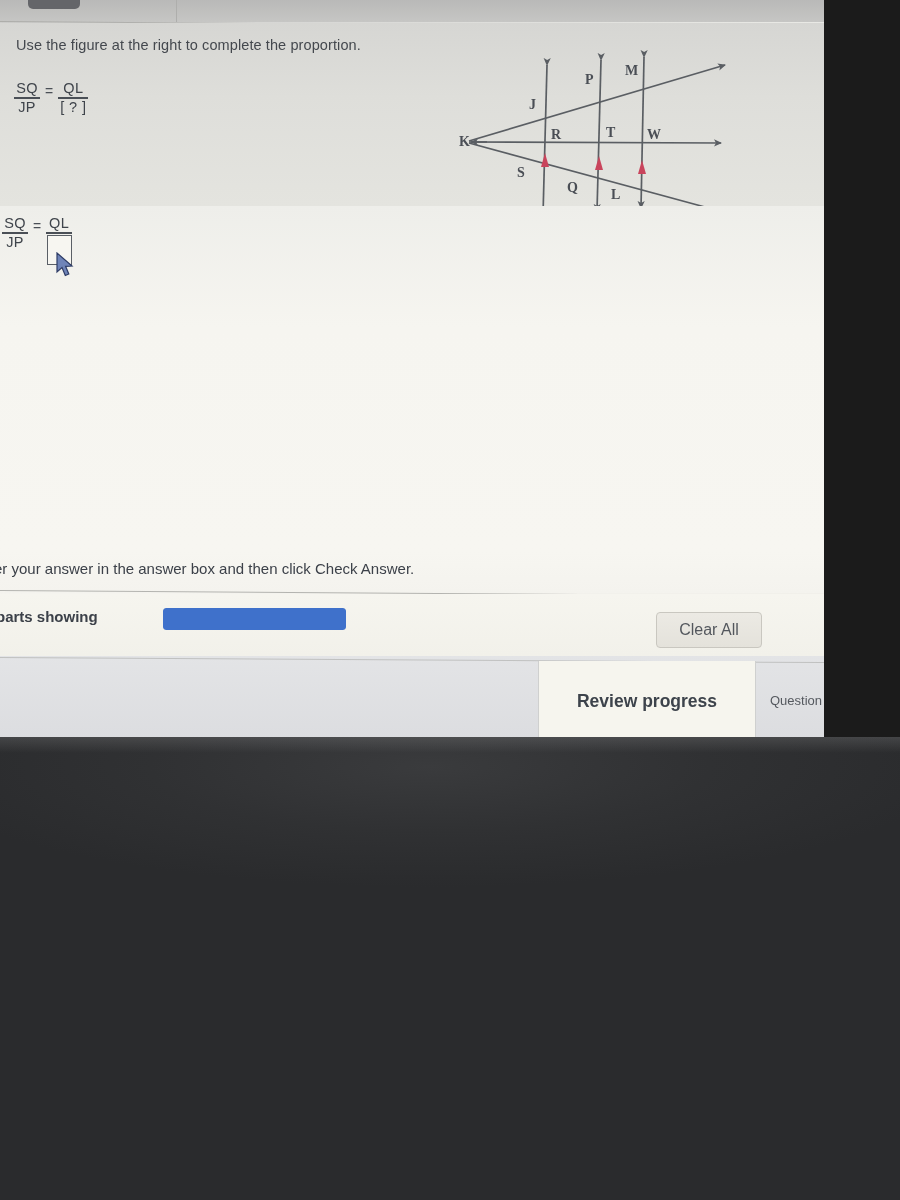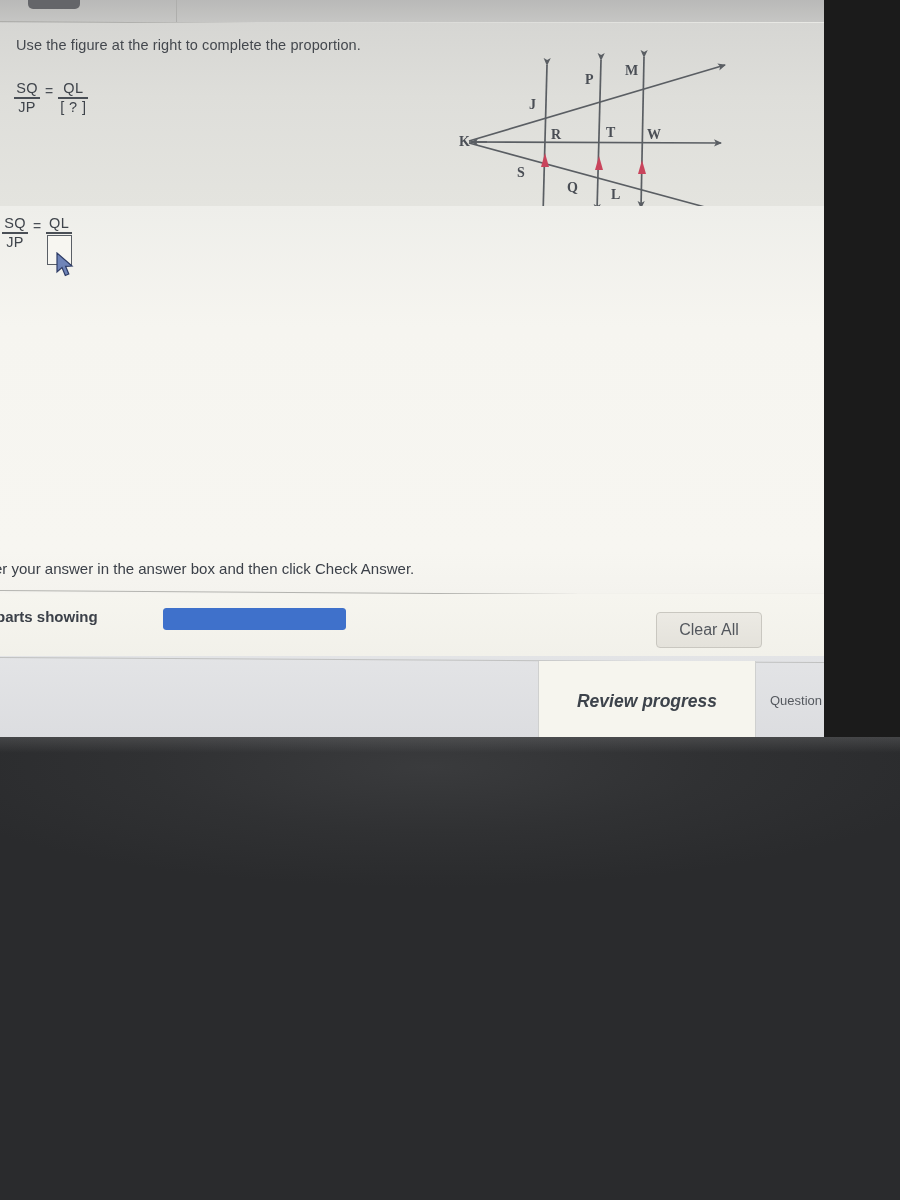--- a/index.html
+++ b/index.html
@@ -129,21 +129,21 @@
     background:linear-gradient(180deg,#e3e4e6,#dcdde0);
   }
   .nav-hairline {
     position:absolute; left:0; top:657px; width:900px; height:1px;
     background:#c0c1c0; transform:rotate(0.35deg); transform-origin:left center;
   }
   .review-btn {
     position:absolute; left:538px; top:661px; width:218px; height:80px;
     background:#f6f5ee; border-left:1px solid #cfd0cf; border-right:1px solid #cfd0cf;
     display:flex; align-items:center; justify-content:center;
-    font-size:17.5px; color:#3d434b; font-weight:bold;font-style:italic;
+    font-size:17.5px; color:#3d434b; font-weight:bold;
   }
   .question-label {
     position:absolute; left:770px; top:693px;
     font-size:13px; color:#55595f;
   }
   .question-input {
     position:absolute; left:862px; top:677px; width:52px; height:50px;
     background:#f7f6ef; border:1.5px solid #b7b6ae; border-radius:5px;
     display:flex; align-items:center; justify-content:center;
     font-size:17px; color:#3d434b;

